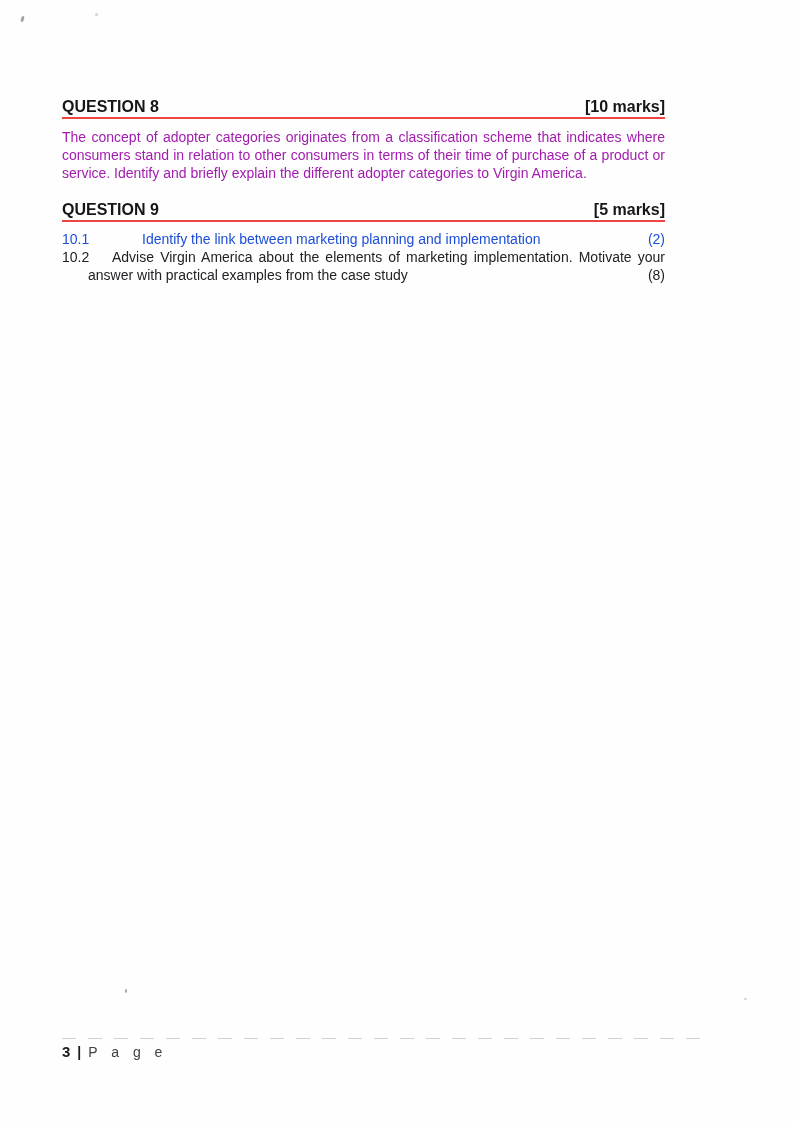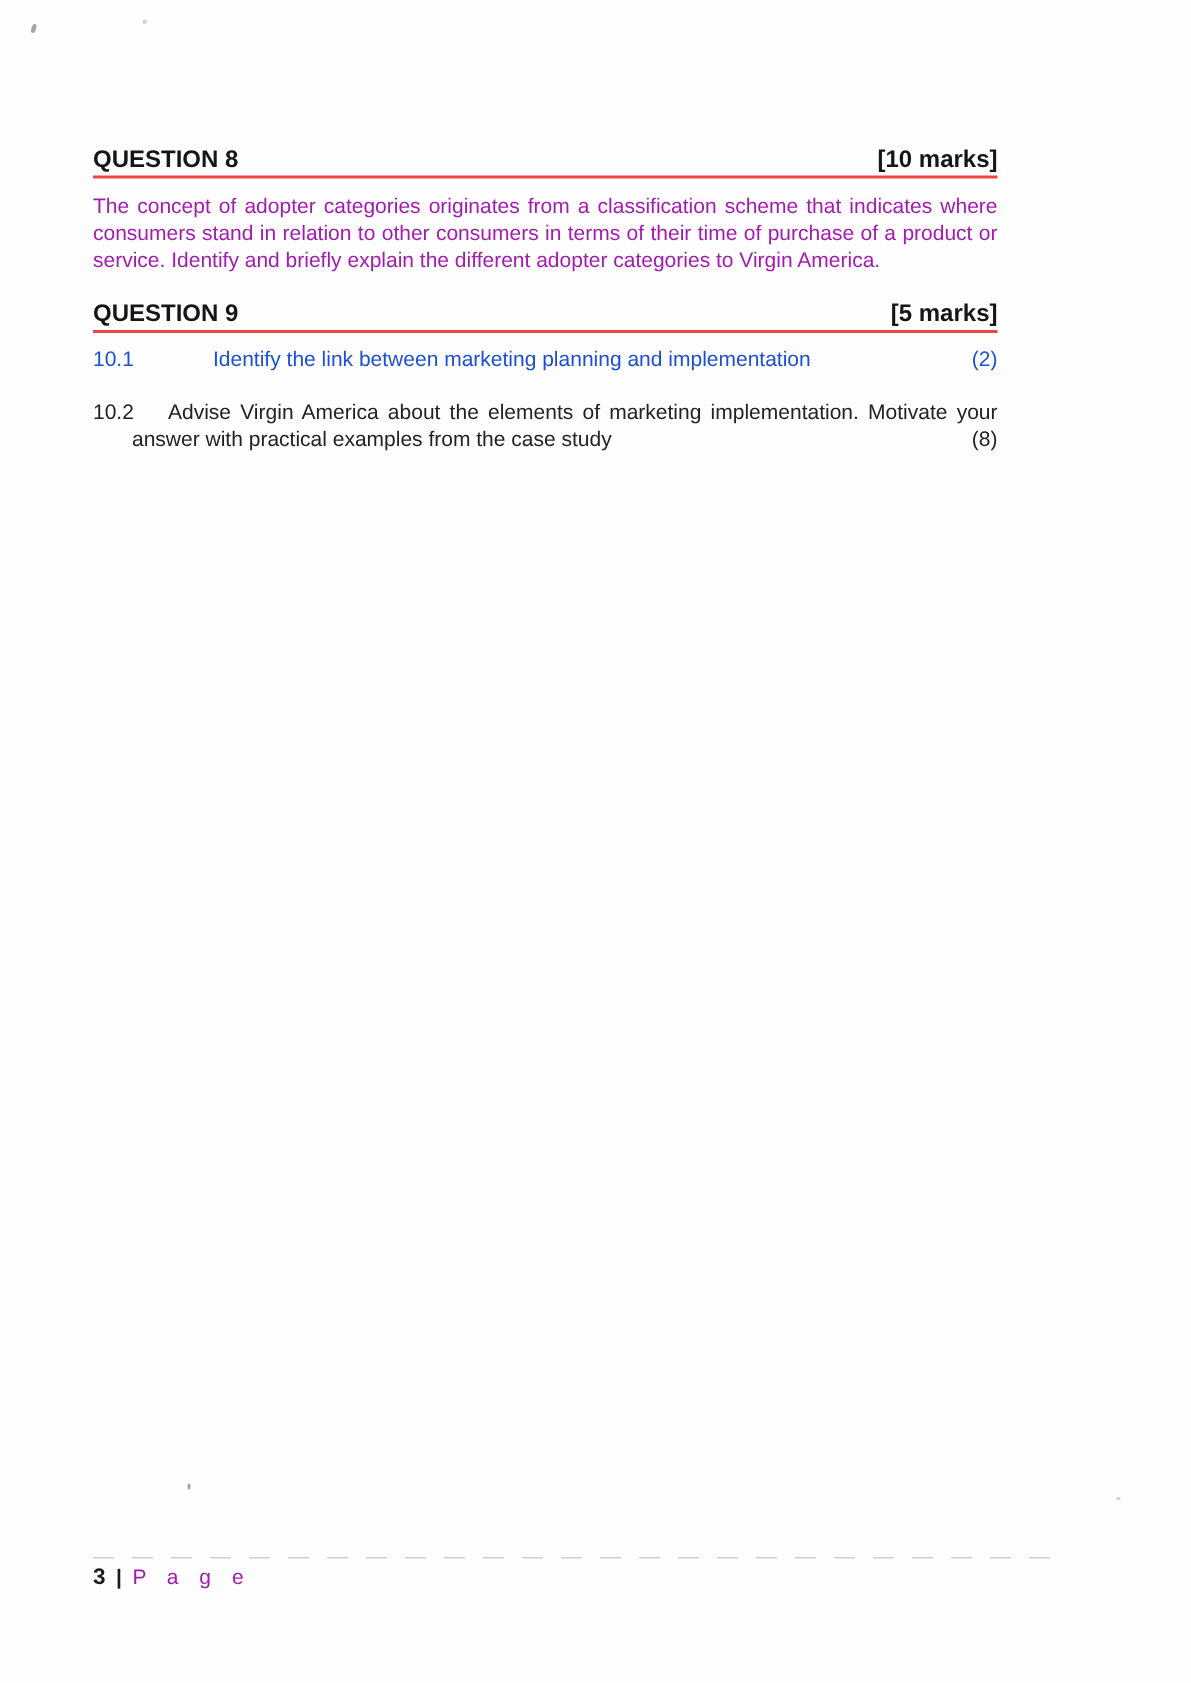--- a/index.html
+++ b/index.html
@@ -53,21 +53,20 @@
   .q-item .txt { flex: 1 1 auto; text-align: justify; margin-left: 30px; }
   .q-item .mk  { flex: 0 0 auto; margin-left: 8px; }
   .q-item-wrap {
     position: relative;
     font-size: 14px;
     line-height: 18px;
     color: #222226;
     text-align: justify;
     padding-left: 26px;
     text-indent: -26px;
-    margin-top: 17px;
   }
   .q-item-wrap .num {
     display: inline-block;
     width: 50px;
     text-indent: 0;
   }
   .q-item-wrap .mk {
     position: absolute;
     right: 0; bottom: 0;
     text-indent: 0;
@@ -76,21 +75,21 @@
     position: absolute;
     left: 62px; top: 1043px;
     font-size: 14px;
     color: #3a3a3c;
     display: flex;
     align-items: baseline;
     gap: 7px;
   }
   .footer .pg-num { font-weight: bold; font-size: 15px; color: #1c1c1e; }
   .footer .pg-sep { font-weight: bold; color: #1c1c1e; }
-  .footer .pg-label { letter-spacing: 5px; color: #a21caf; }
+  .footer .pg-label { letter-spacing: 5px; color: #404040; }
   
   .artifact { position: absolute; pointer-events: none; }
   .dash-line {
     left: 62px; top: 1038px; width: 640px; height: 1px;
     background: repeating-linear-gradient(to right,
       rgba(120,120,120,0.35) 0 14px, rgba(120,120,120,0) 14px 26px);
   }
   .speck { background: rgba(90,90,95,0.55); border-radius: 50%; }
   .speck.s1 { left: 21px; top: 16px; width: 3px; height: 6px; transform: rotate(18deg); border-radius: 40%; }
   .speck.s2 { left: 95px; top: 13px; width: 3px; height: 3px; opacity: .5; }

